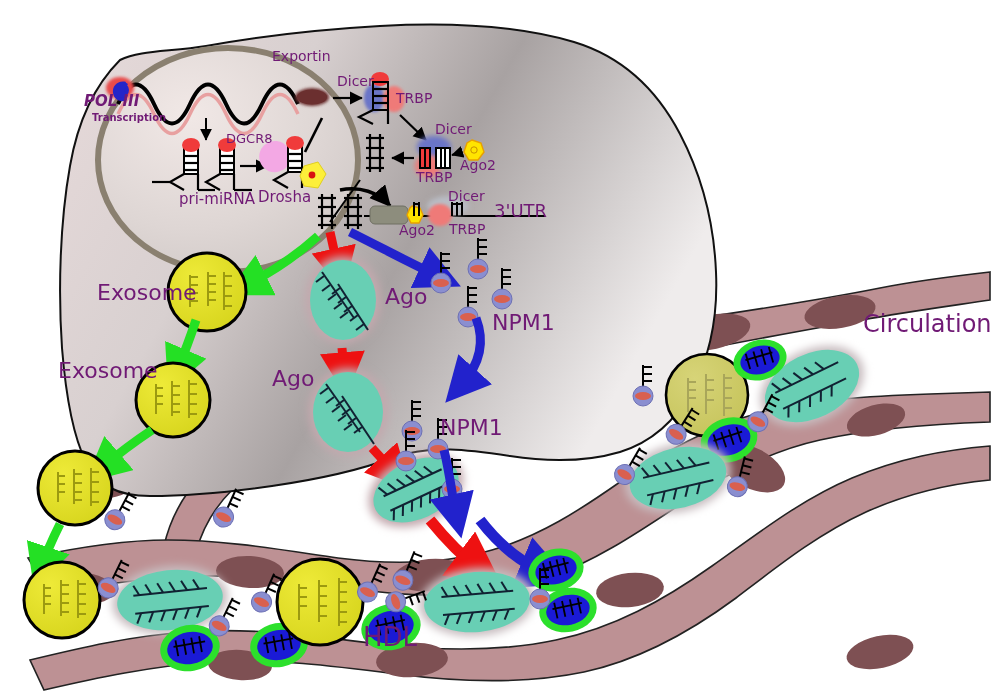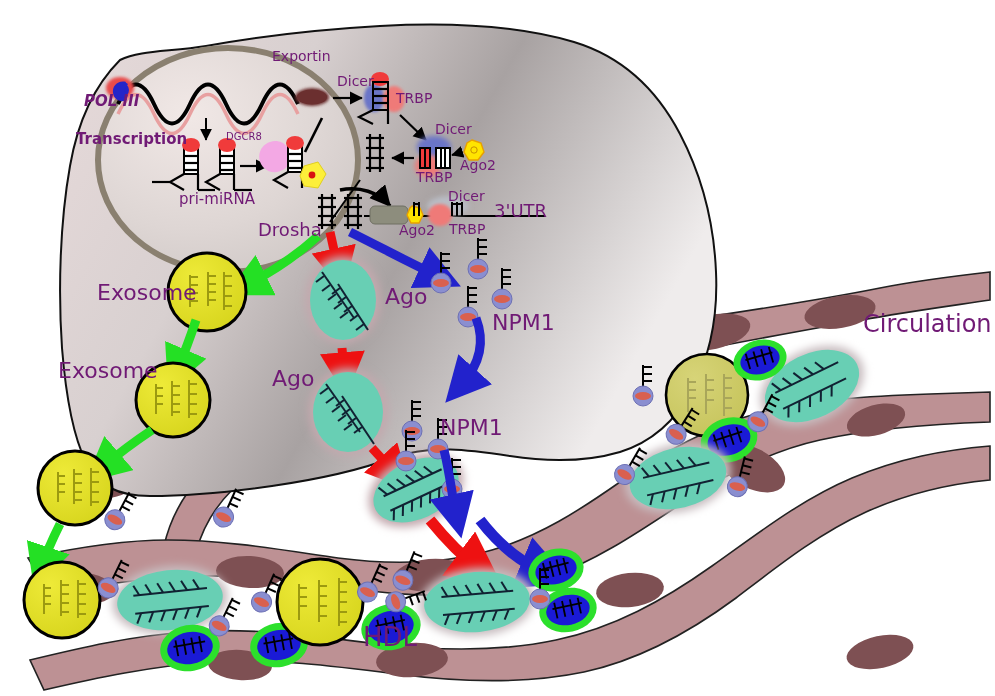--- a/index.html
+++ b/index.html
@@ -858,24 +858,24 @@
               <line x1="0" y1="-4" x2="9" y2="-4"></line>
         </g>
         <circle cx="0" cy="11" r="10" fill="#8a8ed0" stroke="#6d70b4" stroke-width="1"></circle>
         <ellipse cx="0" cy="11" rx="8" ry="4" fill="#d9604f"></ellipse>
       </g>
     </g>
   </g>
 </svg>
 
 <div class="lbl" style="left:84px;top:92px;font-size:15px;font-weight:bold;font-style:italic;">POL III</div>
-<div class="lbl" style="left:76px;top:112px;font-size:15px;font-weight:bold;margin-top:18px;">Transcription</div>
+<div class="lbl" style="left:92px;top:112px;font-size:10px;font-weight:bold;">Transcription</div>
 <div class="lbl" style="left:179px;top:190px;font-size:15px;">pri-miRNA</div>
-<div class="lbl" style="left:226px;top:131px;font-size:10px;">DGCR8</div>
-<div class="lbl" style="left:258px;top:188px;font-size:18px;margin-top:31px;">Drosha</div>
+<div class="lbl" style="left:226px;top:131px;font-size:13px;">DGCR8</div>
+<div class="lbl" style="left:258px;top:188px;font-size:15px;">Drosha</div>
 <div class="lbl" style="left:272px;top:48px;font-size:14px;">Exportin</div>
 
 <div class="lbl" style="left:337px;top:73px;font-size:14px;">Dicer</div>
 <div class="lbl" style="left:396px;top:90px;font-size:14px;">TRBP</div>
 <div class="lbl" style="left:435px;top:121px;font-size:14px;">Dicer</div>
 <div class="lbl" style="left:416px;top:169px;font-size:14px;">TRBP</div>
 <div class="lbl" style="left:460px;top:157px;font-size:14px;">Ago2</div>
 
 <div class="lbl" style="left:448px;top:188px;font-size:14px;">Dicer</div>
 <div class="lbl" style="left:449px;top:221px;font-size:14px;">TRBP</div>

